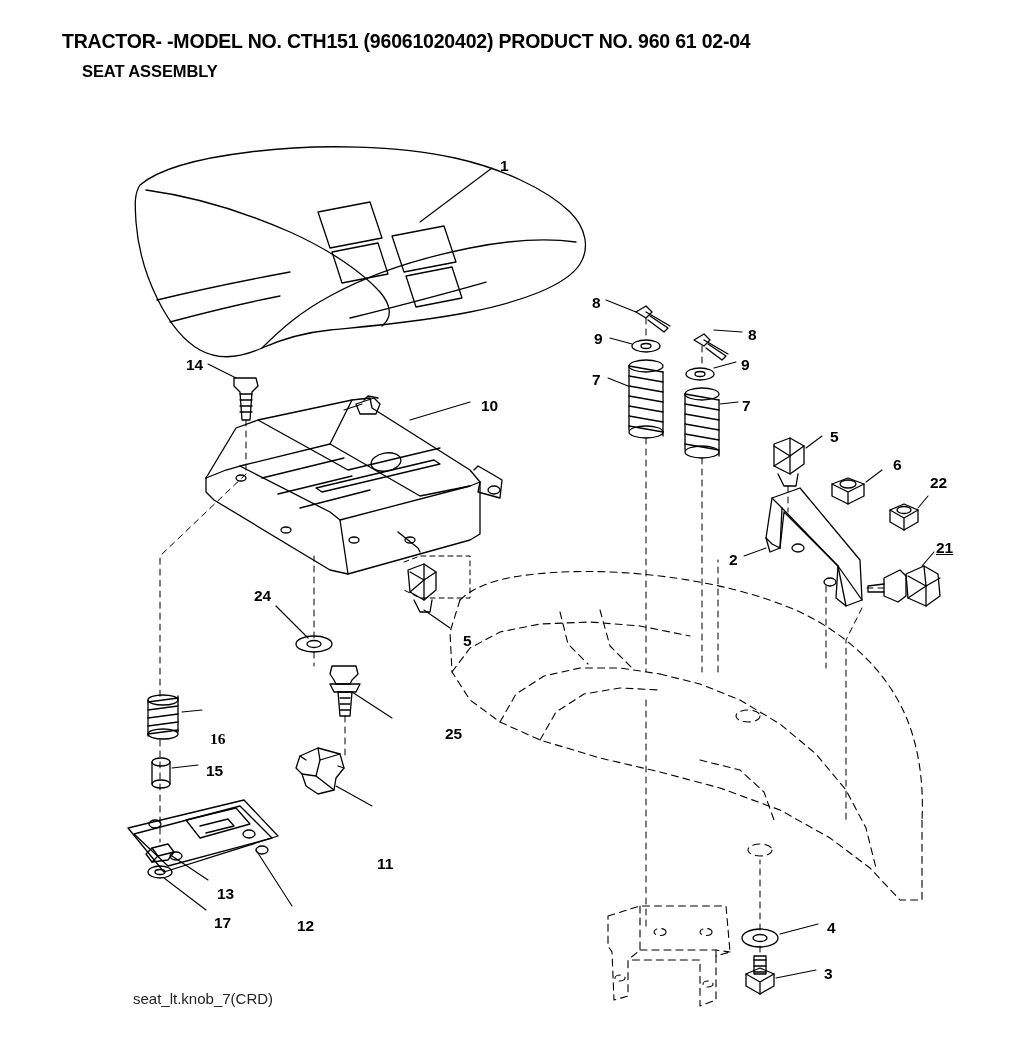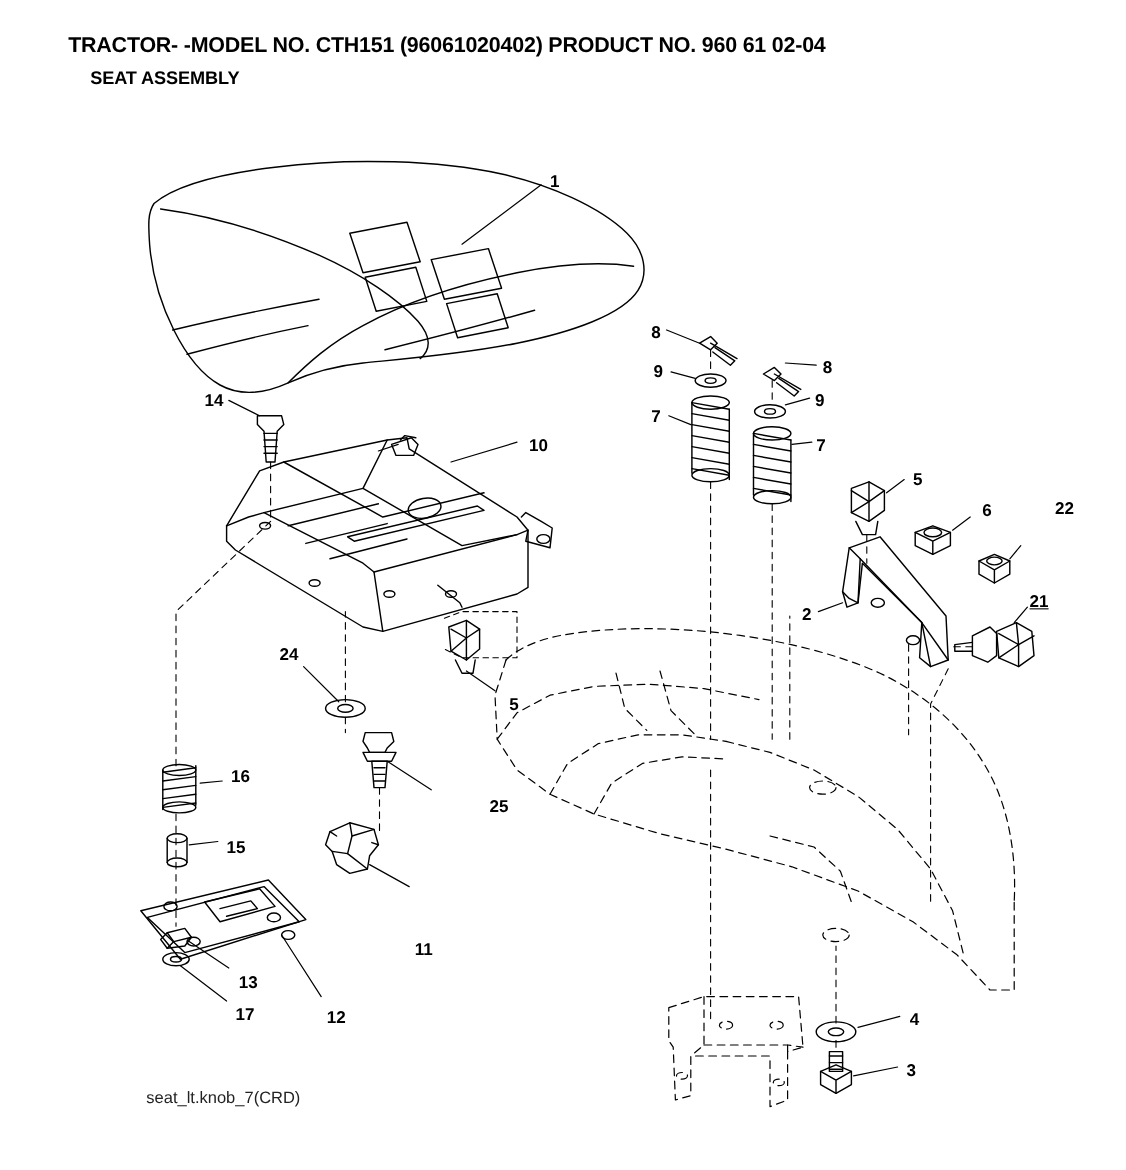--- a/index.html
+++ b/index.html
@@ -375,26 +375,26 @@
     <span class="callout" style="left:592px; top:295px;">8</span>
     <span class="callout" style="left:748px; top:327px;">8</span>
     <span class="callout" style="left:594px; top:331px;">9</span>
     <span class="callout" style="left:741px; top:357px;">9</span>
     <span class="callout" style="left:592px; top:372px;">7</span>
     <span class="callout" style="left:742px; top:398px;">7</span>
     <span class="callout" style="left:186px; top:357px;">14</span>
     <span class="callout" style="left:481px; top:398px;">10</span>
     <span class="callout" style="left:830px; top:429px;">5</span>
     <span class="callout" style="left:893px; top:457px;">6</span>
-    <span class="callout" style="left:930px; top:455px;margin-left:29px;">22</span>
+    <span class="callout" style="left:930px; top:475px;">22</span>
     <span class="callout" style="left:729px; top:552px;">2</span>
     <span class="callout" style="left:936px; top:540px;text-decoration:underline;">21</span>
     <span class="callout" style="left:254px; top:588px;text-align:right;">24</span>
     <span class="callout" style="left:463px; top:633px;">5</span>
-    <span class="callout" style="left:210px; top:699px;">16</span>
+    <span class="callout" style="left:210px; top:731px;font-family:Liberation Serif, serif;">16</span>
     <span class="callout" style="left:400px; top:726px;margin-left:45px;">25</span>
     <span class="callout" style="left:206px; top:763px;">15</span>
     <span class="callout" style="left:377px; top:812px;margin-top:44px;">11</span>
     <span class="callout" style="left:217px; top:886px;">13</span>
     <span class="callout" style="left:297px; top:918px;">12</span>
     <span class="callout" style="left:214px; top:915px;">17</span>
     <span class="callout" style="left:827px; top:920px;">4</span>
     <span class="callout" style="left:824px; top:966px;">3</span>
   </div>
 

